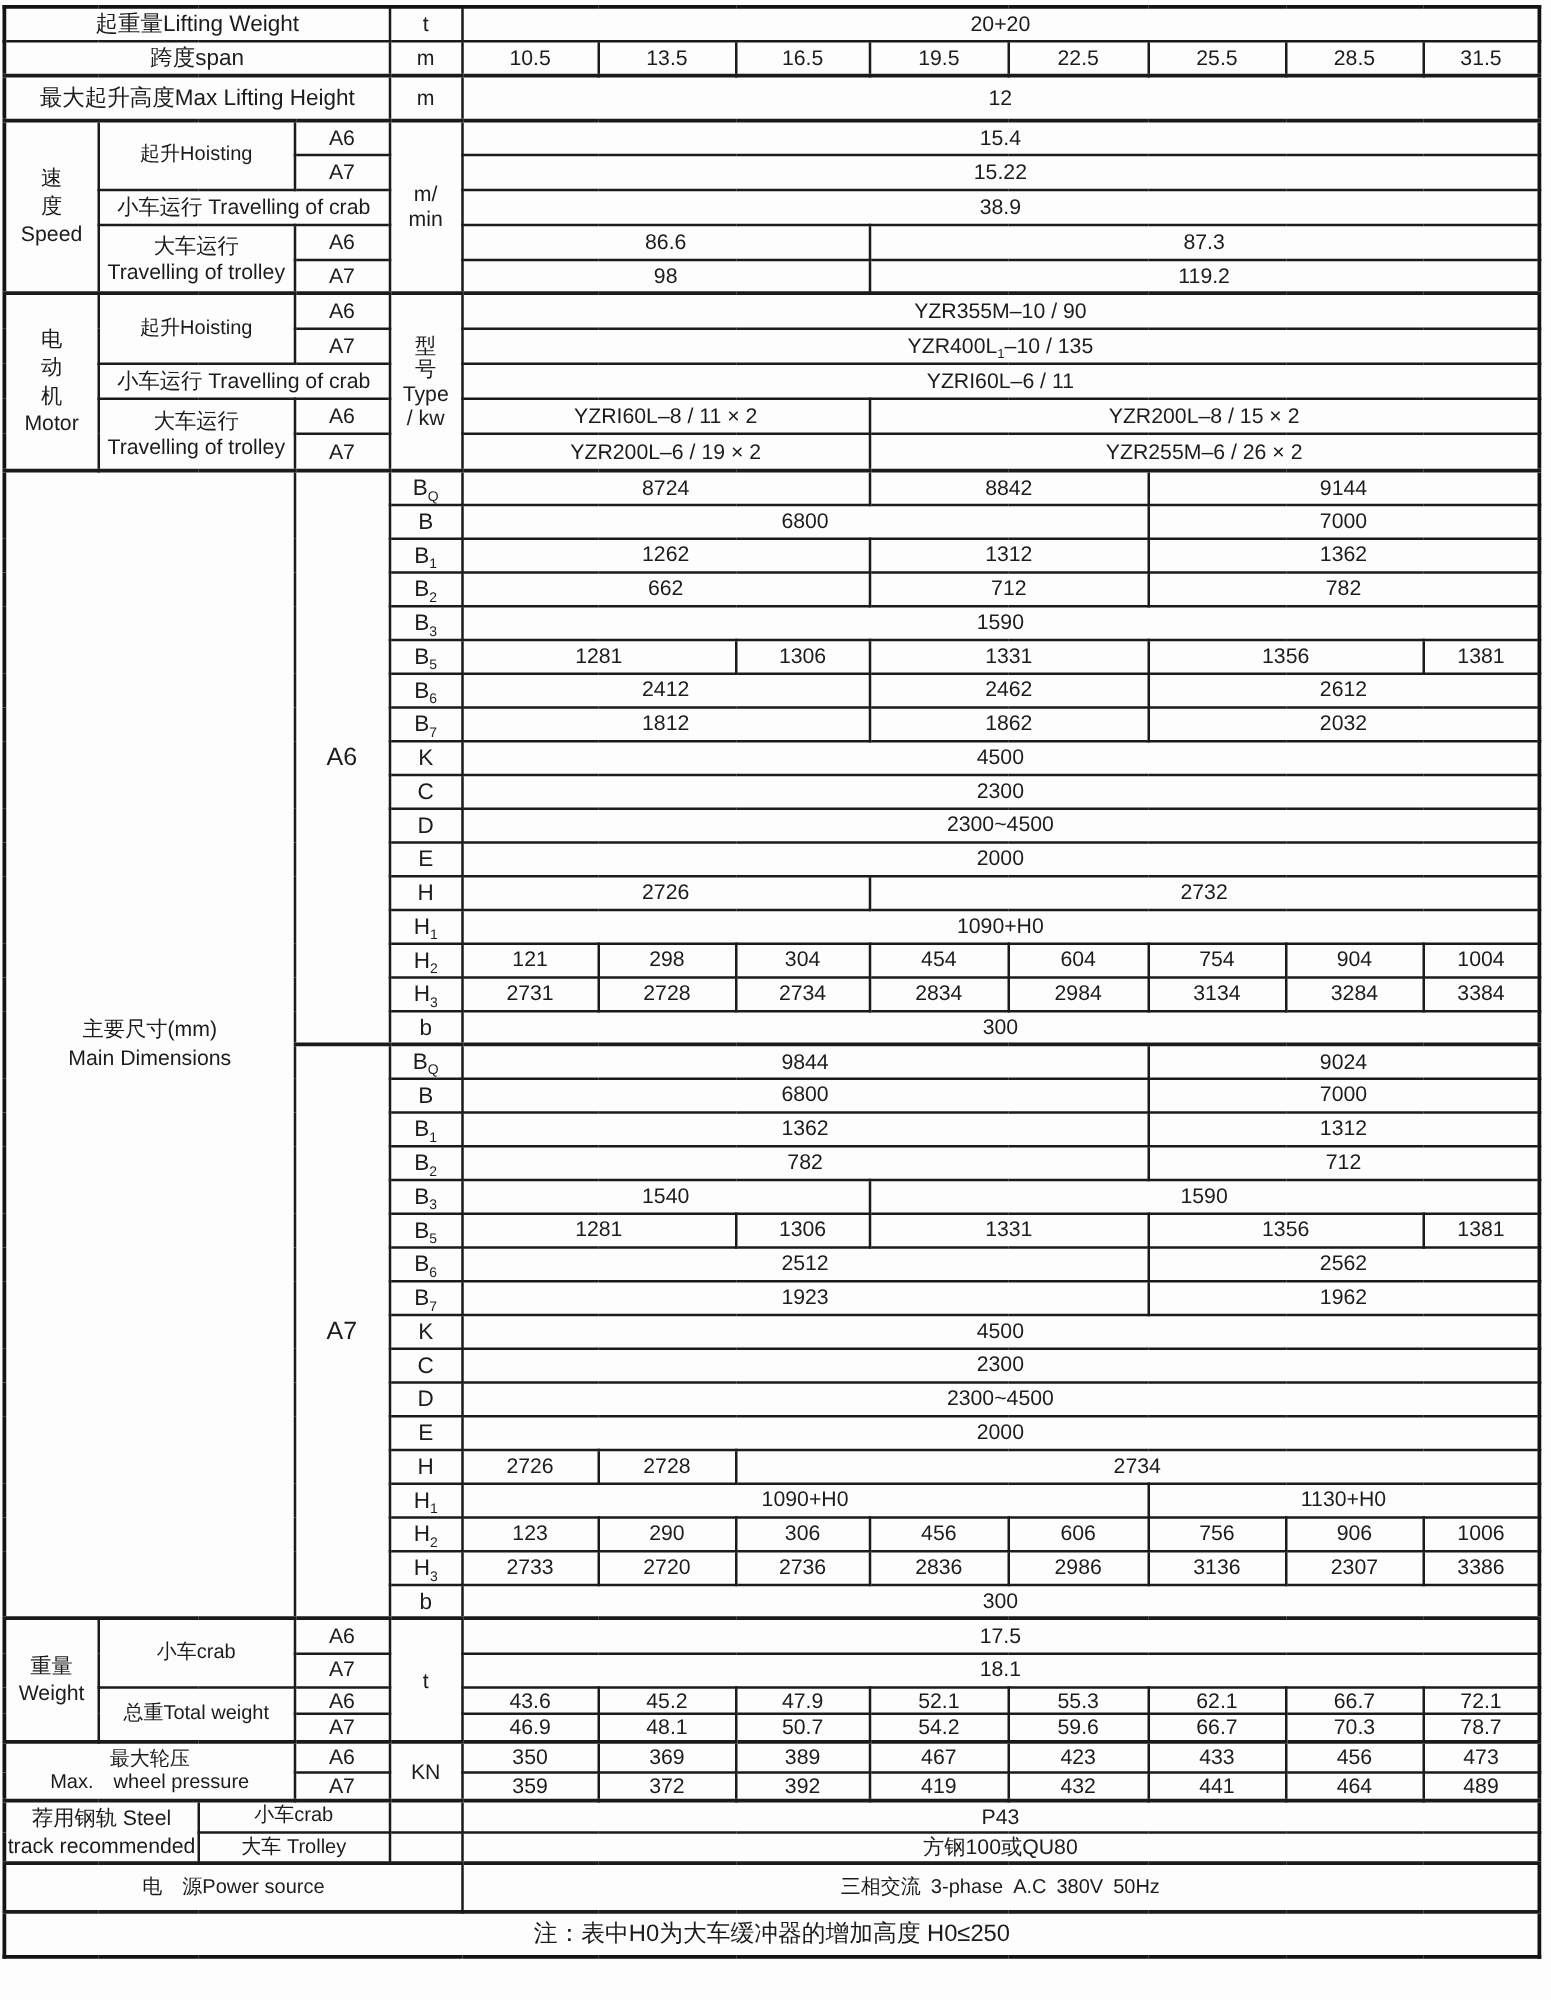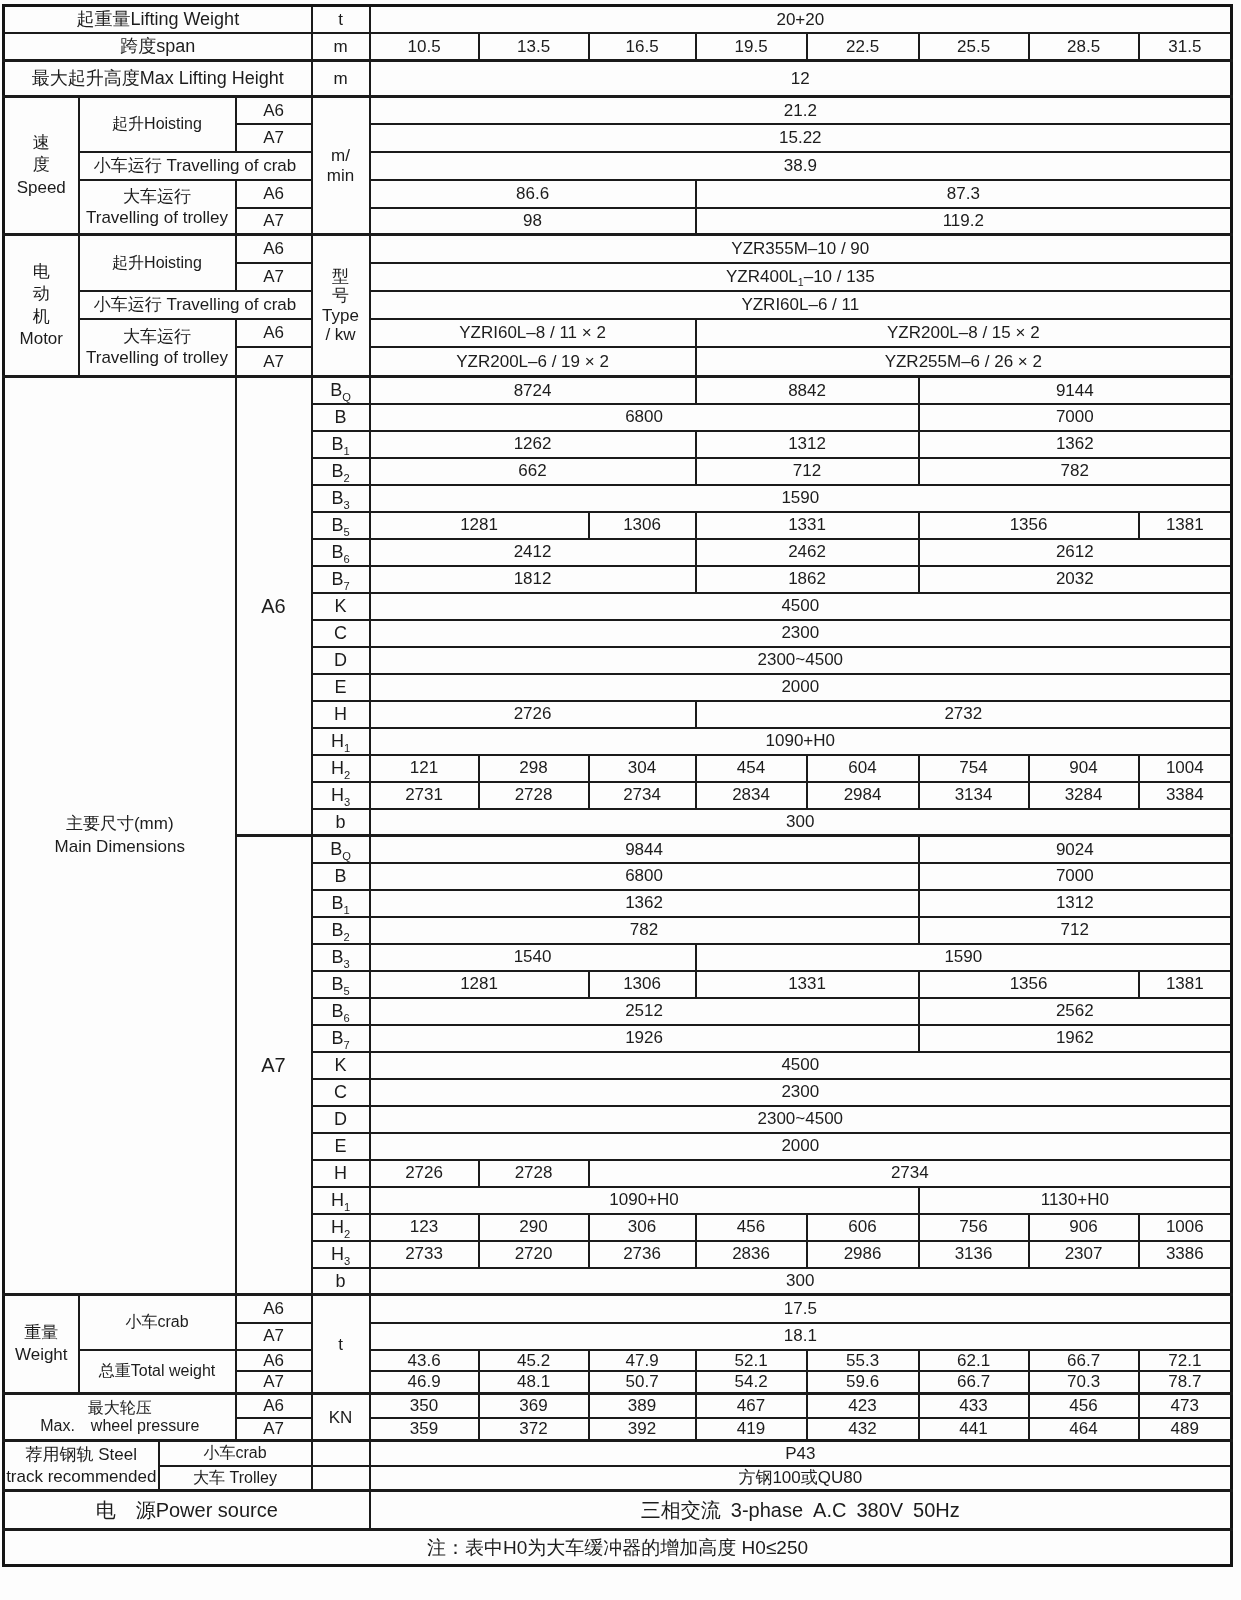--- a/index.html
+++ b/index.html
@@ -21,21 +21,21 @@
   }
   tr.sec td { border-top-width: 3px; }
   td.L { font-size: 18px; }           
   td.g { font-size: 17px; line-height: 1.3; }  
   td.l { font-size: 16px; }           
   td.s { font-size: 17px; line-height: 1.25; } 
   td.u { font-size: 17px; }           
   td.y { font-size: 18px; }           
   td.A { font-size: 20px; }           
   td.n { font-size: 19px; }           
-  td.p { font-size: 20px; }           
+  td.p { font-size: 16px; }           
   td sub { font-size: 0.62em; line-height: 0; }
 </style>
 </head>
 <body>
 
 <div class="sheet">
   <table class="spec">
     <colgroup>
       <col style="width:75px">
         <col style="width:80px">
@@ -75,21 +75,21 @@
           <td colspan="8">12</td>
         </tr>
         <tr class="sec" style="height: 27px;">
           <td rowspan="5" class="g">速
 度
 Speed</td>
           <td colspan="2" rowspan="2" class="l">起升Hoisting</td>
           <td class="u">A6</td>
           <td rowspan="5" class="u">m/
 min</td>
-          <td colspan="8">21.2</td>
+          <td colspan="8">15.4</td>
         </tr>
         <tr style="height: 28px;">
           <td class="u">A7</td>
           <td colspan="8">15.22</td>
         </tr>
         <tr style="height: 28px;">
           <td colspan="3" class="s">小车运行 Travelling of crab</td>
           <td colspan="8">38.9</td>
         </tr>
         <tr style="height: 28px;">
@@ -272,21 +272,21 @@
           <td colspan="2">1356</td>
           <td>1381</td>
         </tr>
         <tr style="height: 27px;">
           <td class="y"><span>B</span><sub>6</sub></td>
           <td colspan="5">2512</td>
           <td colspan="3">2562</td>
         </tr>
         <tr style="height: 27px;">
           <td class="y"><span>B</span><sub>7</sub></td>
-          <td colspan="5">1926</td>
+          <td colspan="5">1923</td>
           <td colspan="3">1962</td>
         </tr>
         <tr style="height: 27px;">
           <td class="y">K</td>
           <td colspan="8">4500</td>
         </tr>
         <tr style="height: 27px;">
           <td class="y">C</td>
           <td colspan="8">2300</td>
         </tr>

